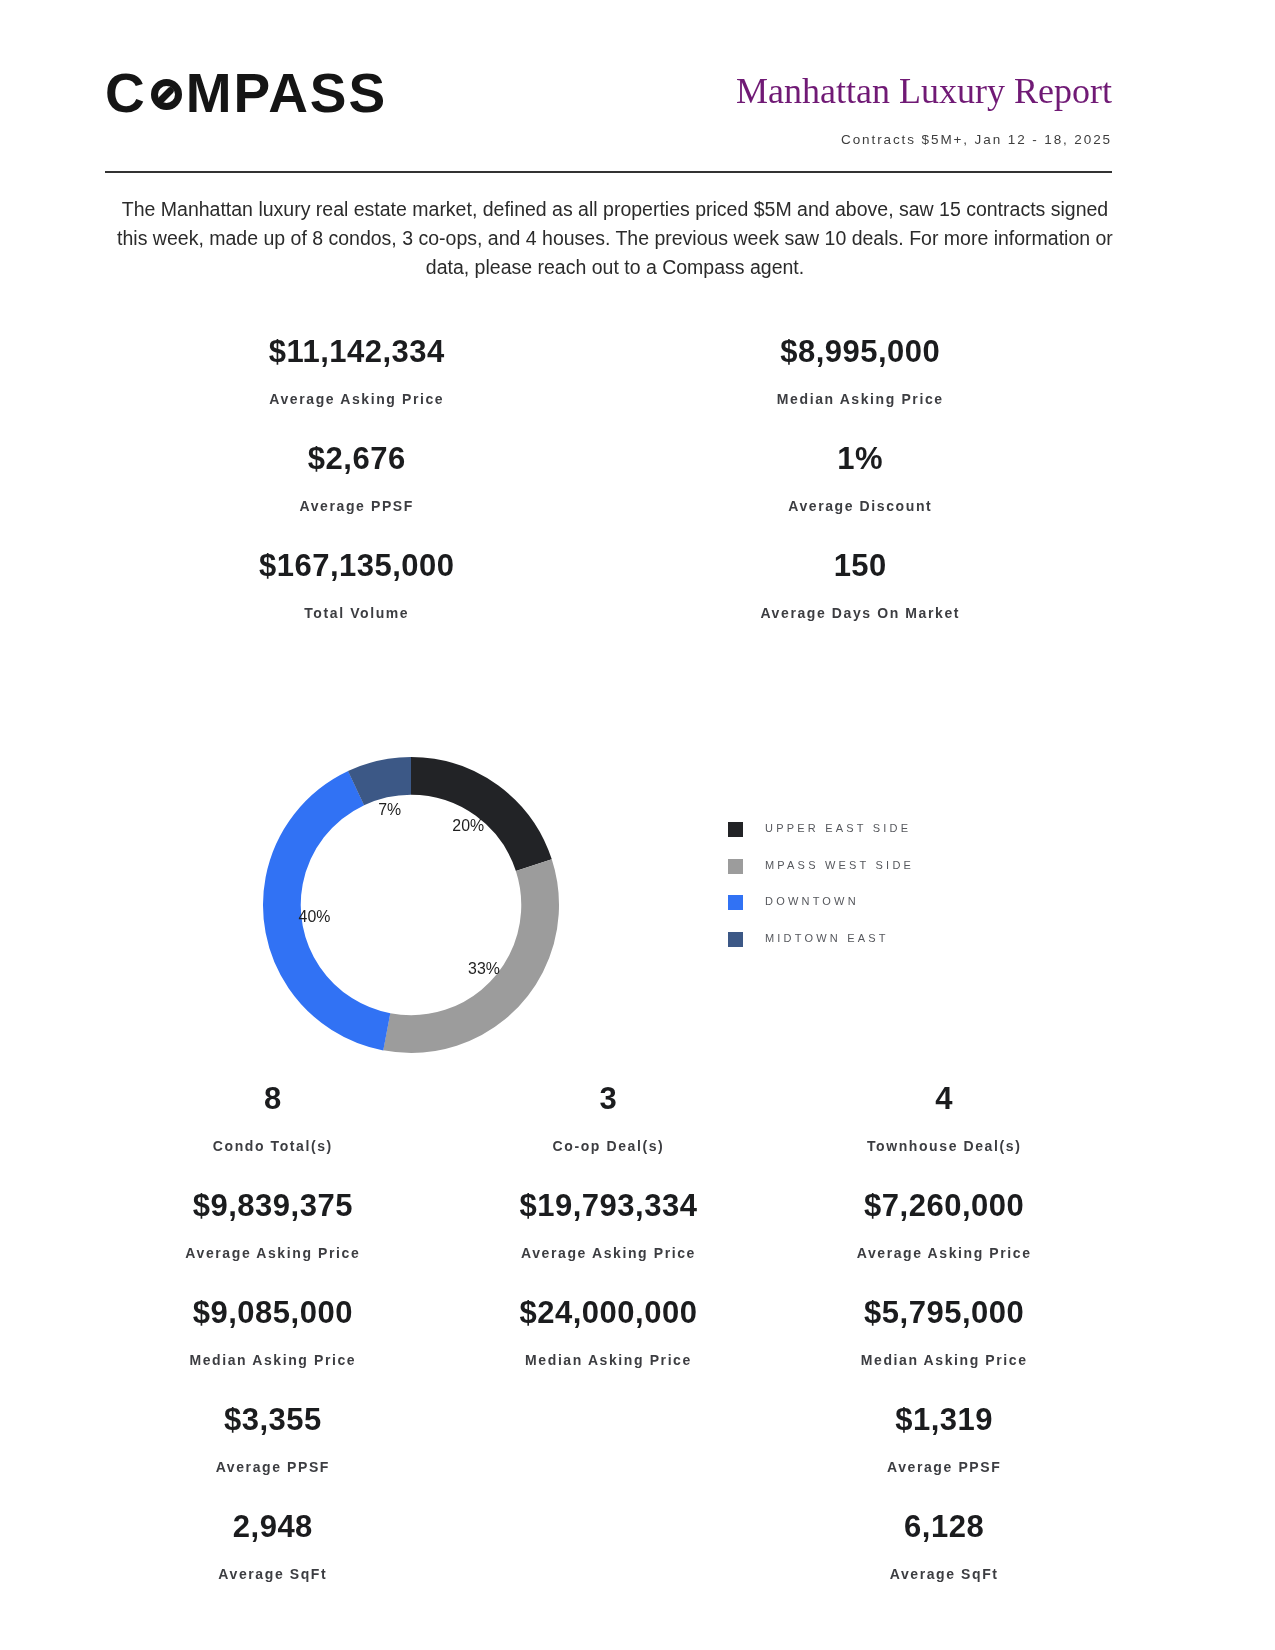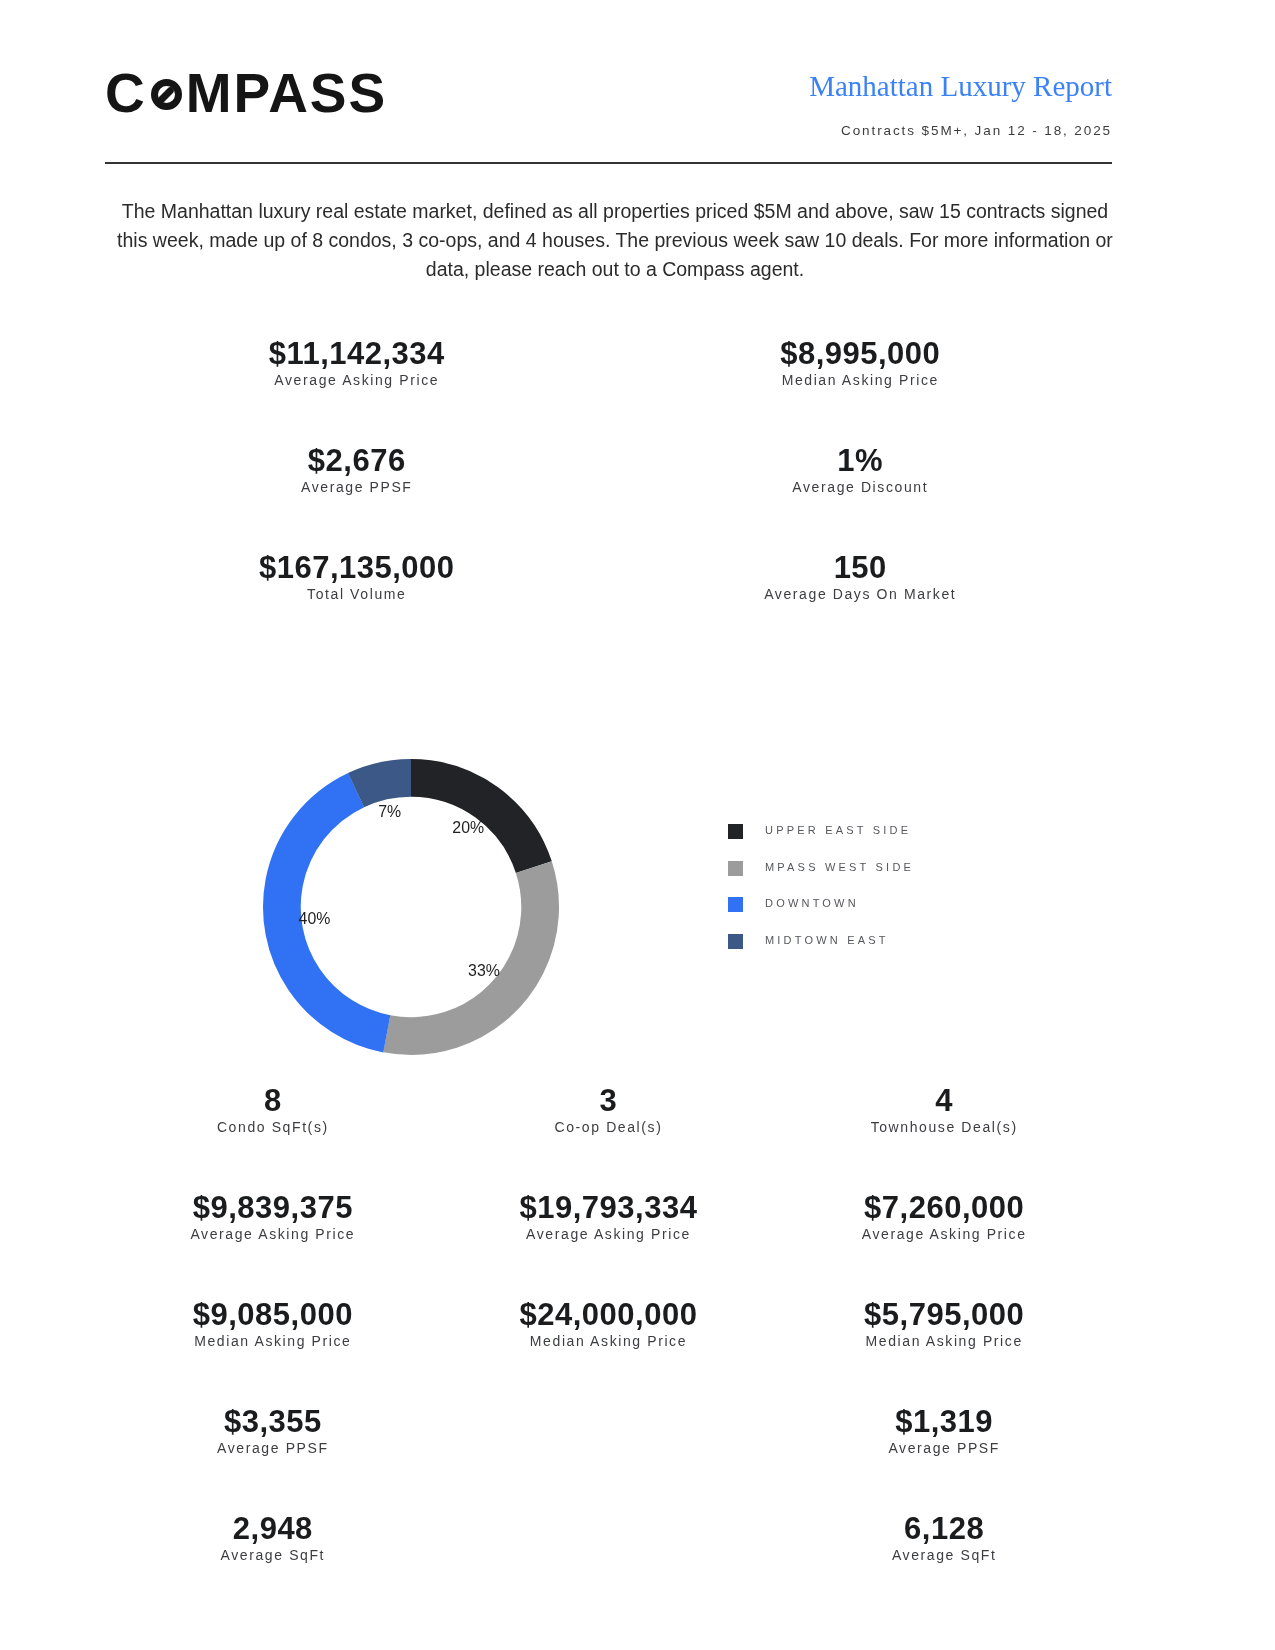--- a/index.html
+++ b/index.html
@@ -7,33 +7,33 @@
   body { width:1275px; height:1650px; font-family:"Liberation Sans", sans-serif; color:#1b1c1e; }
   .page { position:relative; width:1275px; height:1650px; background:#fff; overflow:hidden; }
   .content { margin-left:105px; width:1007px; }
 
   
   .header { display:flex; justify-content:space-between; align-items:flex-start; padding-top:66px; }
   .logo { display:inline-flex; align-items:center; font-size:55px; font-weight:700; letter-spacing:2px; line-height:1; color:#151515; }
   .logo-o { width:31px; height:31px; border:7px solid #151515; border-radius:50%; display:inline-block; position:relative; margin:0 4px; top:1px; }
   .logo-o::after { content:""; position:absolute; left:50%; top:50%; width:19px; height:7px; background:#151515; border-radius:4px; transform:translate(-50%,-50%) rotate(-45deg); }
   .title-block { text-align:right; padding-top:4px; }
-  .report-title { font-family:"Liberation Serif", serif; font-size:29px; font-weight:400; color:#3b82f6; }
+  .report-title { font-family:"Liberation Serif", serif; font-size:36px; font-weight:400; color:#701a75; }
   .report-subtitle { margin-top:20px; font-size:13.5px; letter-spacing:1.9px; color:#3d3d3d; }
 
   .rule { border:none; border-top:2px solid #333; margin-top:24px; }
 
   
-  .intro { margin:33px auto 0; width:1020px; text-align:center; font-size:19.5px; line-height:29px; color:#2b2b2b; }
+  .intro { margin:22px auto 0; width:1020px; text-align:center; font-size:19.5px; line-height:29px; color:#2b2b2b; }
 
   
   .summary { margin-top:52px; display:grid; grid-template-columns:repeat(2,1fr); grid-auto-rows:107px; }
   .stat { text-align:center; }
   .stat-value { font-size:31px; font-weight:700; letter-spacing:0.5px; color:#1b1c1e; }
-  .stat-label { font-size:14px; letter-spacing:1.6px; color:#3c3d41; }
+  .stat-label { margin-top:21px; font-size:14px; letter-spacing:1.6px; color:#3c3d41;font-weight:bold; }
 
   
   .chart-section { position:relative; margin-top:101px; height:325px; }
   .donut { position:absolute; left:157px; top:0; width:298px; height:298px; }
   .pct-label { font-size:16px; fill:#1f1f1f; font-family:"Liberation Sans", sans-serif; }
   .legend { position:absolute; left:623px; top:66px; }
   .legend-item { display:flex; height:15px; margin-bottom:21.5px; }
   .legend-swatch { width:15px; height:15px; margin-right:22px; flex:none; }
   .legend-label { font-size:11px; letter-spacing:3.2px; color:#55575c; white-space:nowrap; }
 
@@ -116,21 +116,21 @@
         <div class="legend-item">
           <span class="legend-swatch" style="background: rgb(60, 88, 134);"></span>
           <span class="legend-label">MIDTOWN EAST</span>
         </div>
       </div>
     </div>
 
     <div class="deals">
       <div class="stat">
         <div class="stat-value">8</div>
-        <div class="stat-label">Condo SqFt(s)</div>
+        <div class="stat-label">Condo Total(s)</div>
       </div>
       <div class="stat">
         <div class="stat-value">3</div>
         <div class="stat-label">Co-op Deal(s)</div>
       </div>
       <div class="stat">
         <div class="stat-value">4</div>
         <div class="stat-label">Townhouse Deal(s)</div>
       </div>
 

